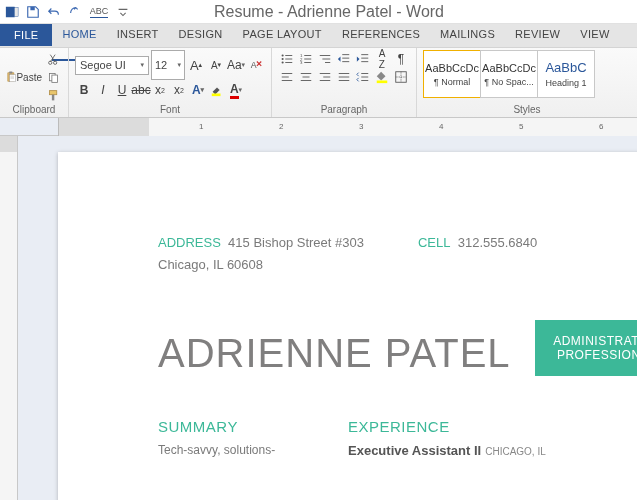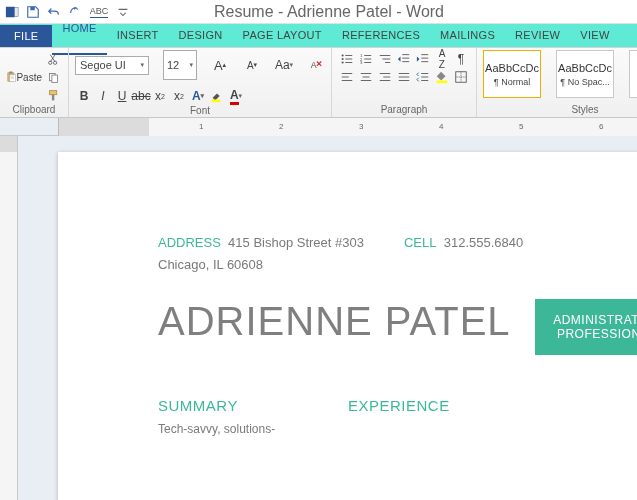--- a/index.html
+++ b/index.html
@@ -2,60 +2,60 @@
 <html><head>
 <meta charset="utf-8">
 <style>
 *{box-sizing:border-box;margin:0;padding:0;font-family:"Segoe UI",Tahoma,sans-serif}
 body{background:#fff;width:637px;height:500px;overflow:hidden;font-size:11px;color:#444}
 .titlebar{background:#fff;height:24px;display:flex;align-items:center;border-bottom:1px solid #e1e1e1;padding:0 2px}
 .qat{display:flex;align-items:center;gap:1px}
 .qat-btn{width:20px;height:20px;display:flex;align-items:center;justify-content:center;color:#555;cursor:pointer}
 .qat-btn svg{width:14px;height:14px}
 .doc-title{flex:1;text-align:center;color:#666;font-size:16px}
-.tabs{background:#5eead4;height:24px;display:flex;align-items:center;border-bottom:1px solid #d4d4d4}
+.tabs{background:#e5e5e5;height:24px;display:flex;align-items:flex-start;border-bottom:1px solid #d4d4d4}
 .tab{padding:4px 10px 5px;font-size:11px;color:#444;cursor:pointer;text-transform:uppercase;letter-spacing:.3px}
 .tab.file{background:#2b579a;color:#fff;padding:5px 14px}
 .tab.active{color:#2b579a;border-bottom:2px solid #2b579a;margin-bottom:-1px;padding-bottom:19px}
 .ribbon{background:#f3f3f3;background:linear-gradient(#fafafa,#f0f0f0);height:70px;display:flex;border-bottom:1px solid #c8c8c8}
 .group{border-right:1px solid #d8d8d8;padding:2px 6px 1px;display:flex;flex-direction:column;justify-content:space-between}
 .group-label{font-size:10px;color:#666;text-align:center;padding-bottom:1px}
 .group-body{flex:1;display:flex;align-items:center;gap:2px}
 .clipboard .group-body{flex-direction:row}
 .paste-btn{display:flex;flex-direction:row;align-items:center;width:36px;cursor:pointer}
 .paste-btn .icon{width:26px;height:30px}
 .paste-btn .lbl{font-size:10px;color:#444}
 .mini-col{display:flex;flex-direction:column;gap:2px}
 .mini-btn{width:18px;height:16px;display:flex;align-items:center;justify-content:center;cursor:pointer}
 .mini-btn svg{width:13px;height:13px}
-.font-row{display:flex;align-items:center;gap:14px;margin-bottom:7px}
+.font-row{display:flex;align-items:center;gap:2px;margin-bottom:1px}
 .font-name{border:1px solid #ababab;background:#fff;font-size:11px;padding:1px 4px;width:74px;height:19px;display:flex;align-items:center;justify-content:space-between}
 .font-size{border:1px solid #ababab;background:#fff;font-size:11px;padding:1px 3px;width:34px;height:30px;display:flex;align-items:center;justify-content:space-between}
 .caret{font-size:7px;color:#666}
 .btn-row{display:flex;align-items:center;gap:1px}
 .rb{width:18px;height:18px;display:flex;align-items:center;justify-content:center;cursor:pointer;font-size:12px;color:#444}
 .rb svg{width:14px;height:14px}
-.styles-body{display:flex;gap:16px}
+.styles-body{display:flex;gap:0}
 .style-box{border:1px solid #c8c8c8;background:#fff;width:58px;height:48px;display:flex;flex-direction:column;align-items:center;justify-content:center;cursor:pointer;font-size:9px;margin-left:-1px}
 .style-box:first-child{border-color:#f0b000;margin-left:0}
 .style-box .prev{font-size:11px;color:#333;margin-bottom:3px}
 .style-box .prev.blue{color:#2b579a;font-size:13px}
 .style-box .nm{font-size:9px;color:#444}
 .ruler-area{background:#e9edf4;height:18px;position:relative;border-bottom:1px solid #c8c8c8}
 .ruler-h{position:absolute;left:58px;right:0;top:0;height:18px;background:#f5f5f5;border-left:1px solid #bbb}
 .ruler-h .shade{position:absolute;left:0;width:90px;top:0;bottom:0;background:#dcdcdc}
 .tick{position:absolute;top:4px;font-size:8px;color:#666}
 .doc-area{background:#e9edf4;height:364px;position:relative;overflow:hidden}
 .ruler-v{position:absolute;left:0;top:0;width:18px;height:100%;background:#f5f5f5;border-right:1px solid #c8c8c8}
 .ruler-v .shade{position:absolute;top:0;left:0;right:0;height:16px;background:#dcdcdc}
 .page{position:absolute;left:58px;top:16px;width:620px;background:#fff;min-height:700px;box-shadow:0 1px 4px rgba(0,0,0,.25);padding:80px 40px 40px 100px}
 .contact{font-size:13px;color:#7a7a7a;line-height:1.7}
 .teal{color:#3cb898;font-weight:400}
-.contact .row{display:flex;}
-.name-row{display:flex;align-items:flex-start;margin-top:23px}
+.contact .row{display:flex;gap:14px}
+.name-row{display:flex;align-items:flex-end;margin-top:44px}
 .big-name{font-size:40px;letter-spacing:1px;color:#807f7f;font-weight:300;flex:1}
 .badge{background:#3cb898;color:#fff;display:flex;flex-direction:column;align-items:center;justify-content:center;font-size:12px;padding:14px 18px;letter-spacing:.5px;font-weight:300;margin-right:-40px}
 .cols{display:flex;gap:40px;margin-top:42px}
 .col{flex:1}
 .sec-h{color:#3cb898;font-size:15px;letter-spacing:.5px;margin-bottom:8px;font-weight:400}
 .body-txt{font-size:12px;color:#7a7a7a}
 .job-t{font-size:13px;color:#555;font-weight:600}
 .job-loc{font-size:10px;color:#888;margin-left:4px;font-weight:400}
 </style>
 </head>
@@ -351,16 +351,17 @@
           <span>PROFESSIONAL</span>
       </div>
     </div>
     <div class="cols">
       <div class="col" style="flex:0 0 150px">
         <div class="sec-h">SUMMARY</div>
         <div class="body-txt">Tech-savvy, solutions-</div>
       </div>
       <div class="col">
         <div class="sec-h">EXPERIENCE</div>
+        <div><span class="job-t">Executive Assistant II</span><span class="job-loc">CHICAGO, IL</span></div>
       </div>
     </div>
   </div>
 </div>
 
 </body></html>

